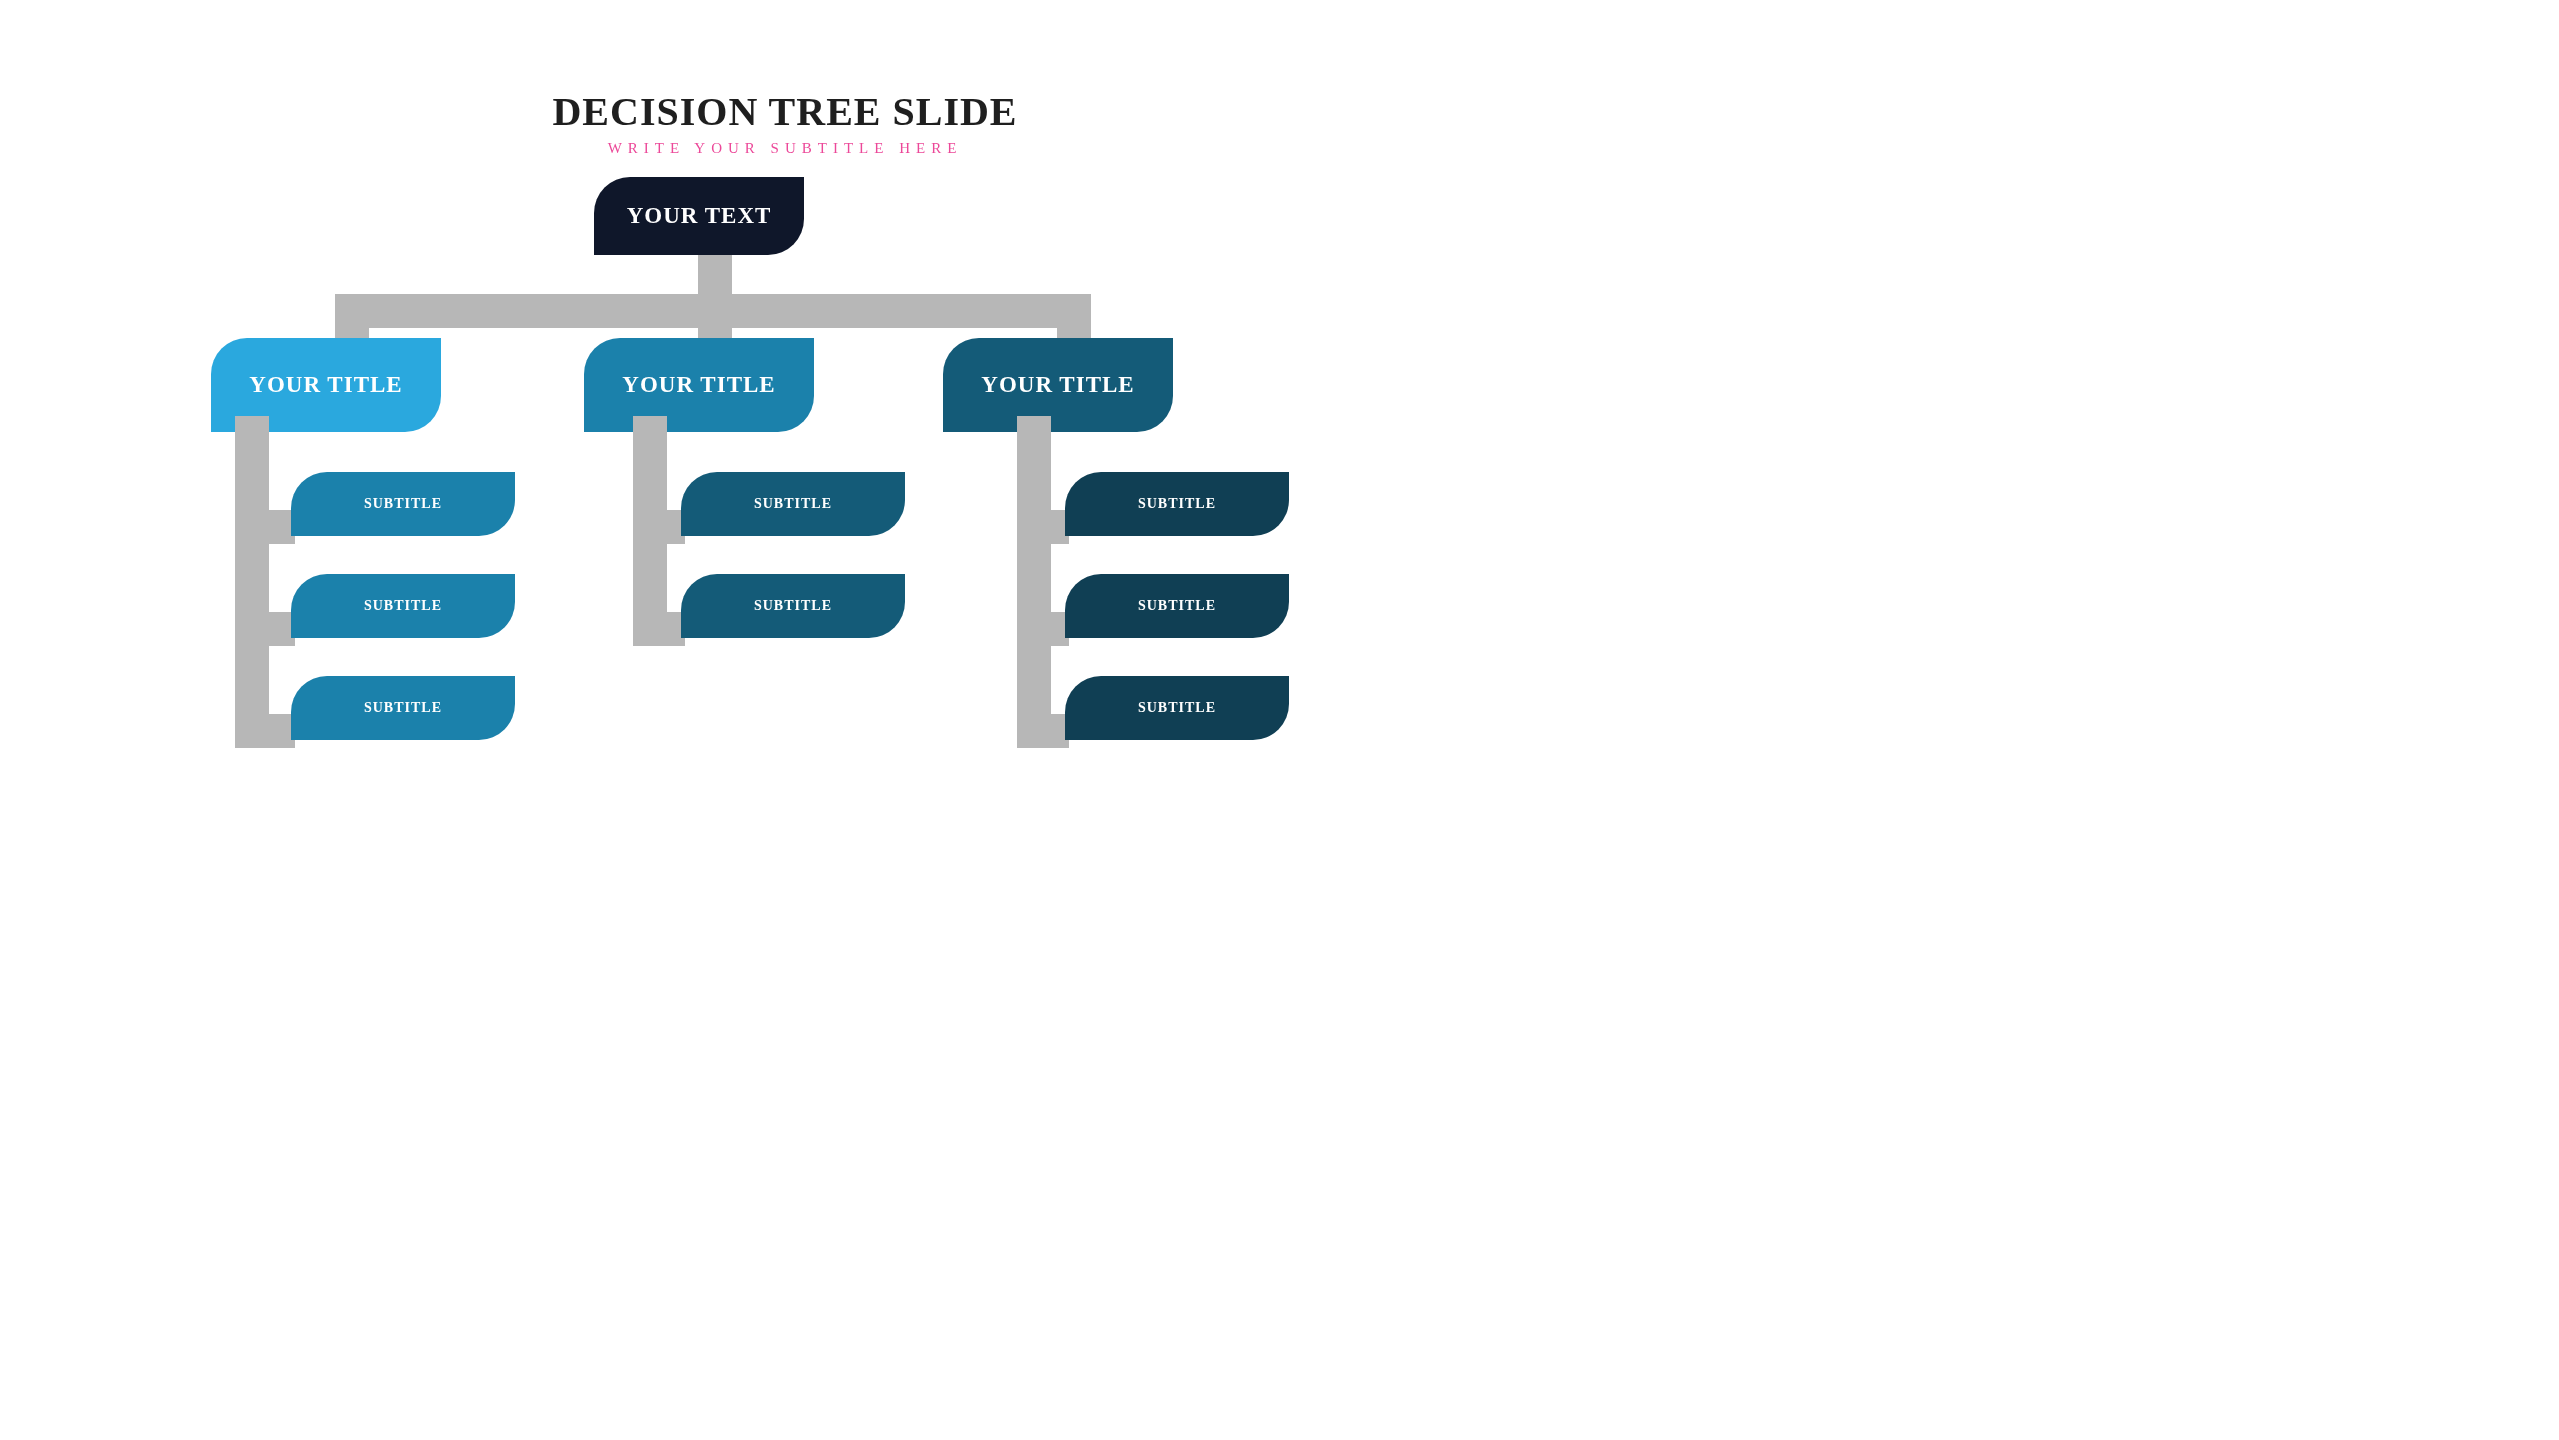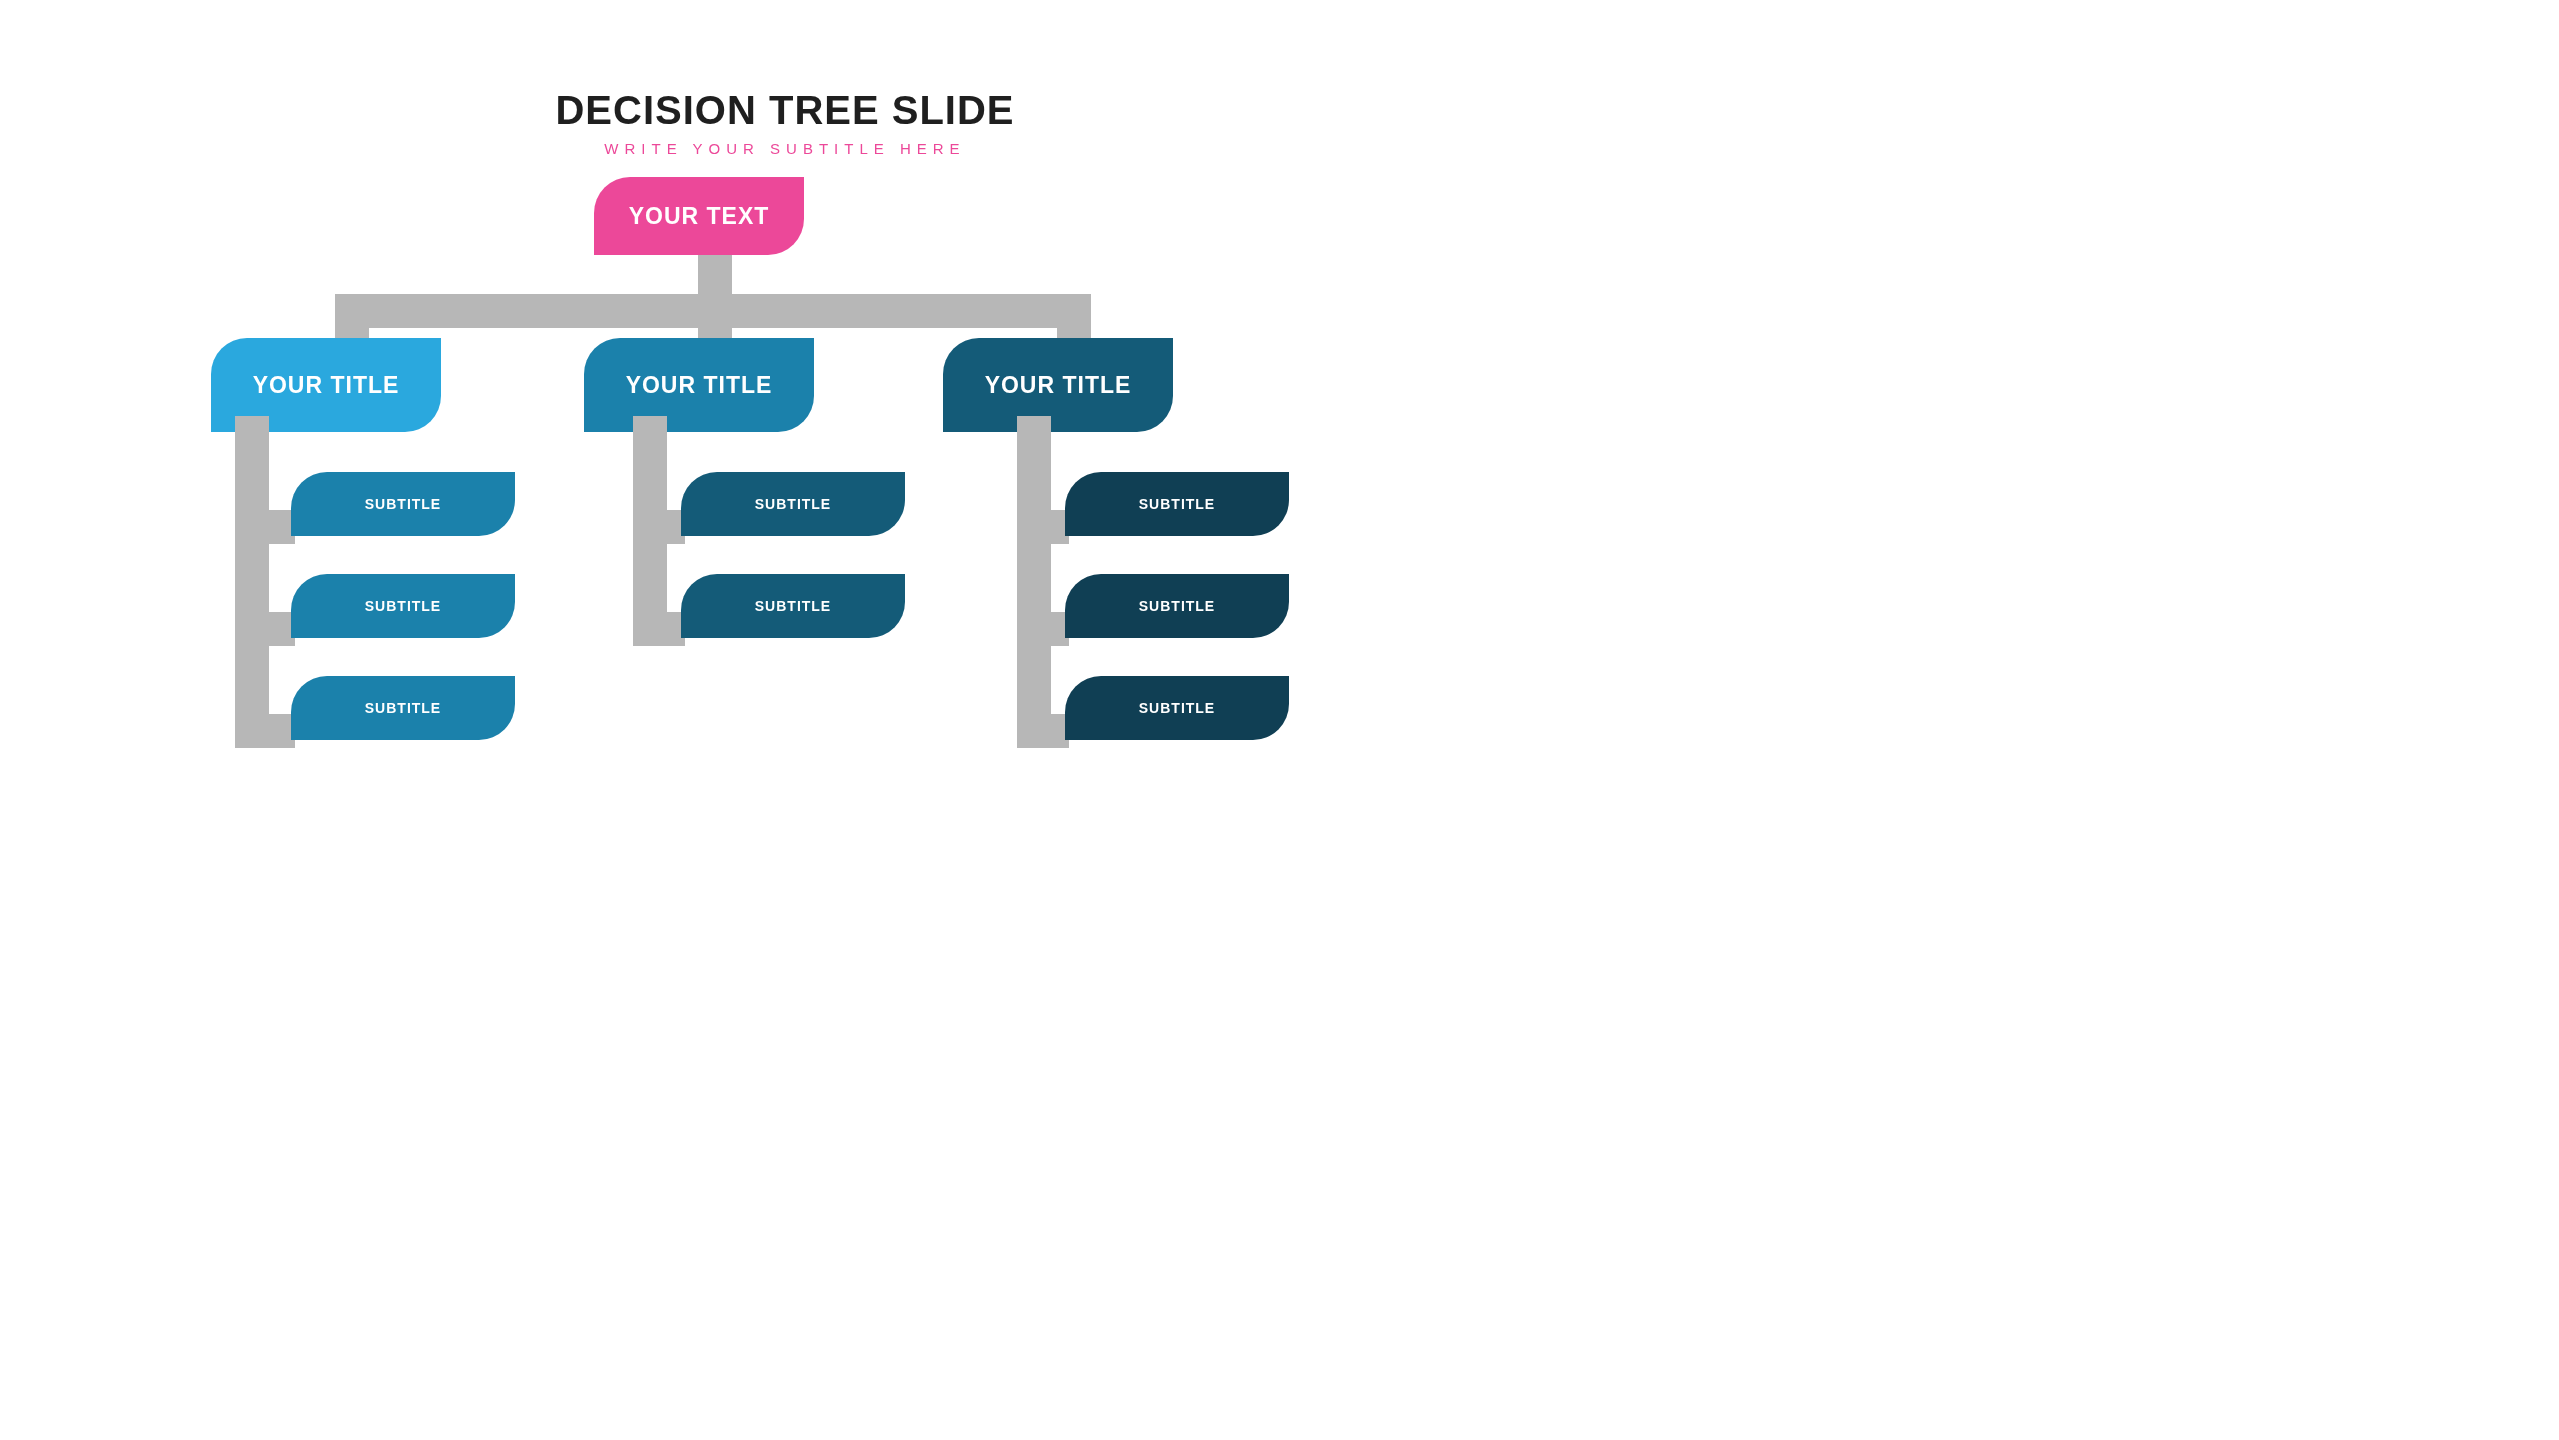--- a/index.html
+++ b/index.html
@@ -1,15 +1,15 @@
 <!DOCTYPE html>
 <html><head>
 <meta charset="utf-8">
 <style>
-  * { box-sizing: border-box; margin: 0; padding: 17px; }
+  * { box-sizing: border-box; margin: 0; padding: 17px; font-family: Liberation Serif, serif; }
   body {
     width: 2559px;
     height: 1440px;
     background: #ffffff;
     font-family: Arial, Helvetica, sans-serif;
     position: relative;
     overflow: hidden;
   }
   .slide {
     width: 1536px;
@@ -91,21 +91,21 @@
   <div class="subtitle">WRITE YOUR SUBTITLE HERE</div>
 
   <div class="line vline" style="left:681px; top:237px; height:40px;"></div>
 
   <div class="line hline" style="left:318px; top:277px; width:724px;"></div>
 
   <div class="line vline" style="left:318px; top:277px; height:44px;"></div>
   <div class="line vline" style="left:681px; top:277px; height:44px;"></div>
   <div class="line vline" style="left:1040px; top:277px; height:44px;"></div>
 
-  <div class="node root-node" style="left: 577px; top: 160px; background: #ec4899;">YOUR TEXT</div>
+  <div class="node root-node" style="left: 577px; top: 160px; background: #0f172a;">YOUR TEXT</div>
 
   <div class="node branch-node" style="left: 194px; top: 321px; background: rgb(42, 168, 222);">YOUR TITLE</div>
 
   <div class="line vline" style="left:218px; top:399px; height:300px;"></div>
   <div class="line hline" style="left:218px; top:493px; width:60px;"></div>
   <div class="line hline" style="left:218px; top:595px; width:60px;"></div>
   <div class="line hline" style="left:218px; top:697px; width:60px;"></div>
   <div class="node leaf-node" style="left: 274px; top: 455px; background: rgb(27, 129, 171);">SUBTITLE</div>
   <div class="node leaf-node" style="left: 274px; top: 557px; background: rgb(27, 129, 171);">SUBTITLE</div>
   <div class="node leaf-node" style="left: 274px; top: 659px; background: rgb(27, 129, 171);">SUBTITLE</div>

